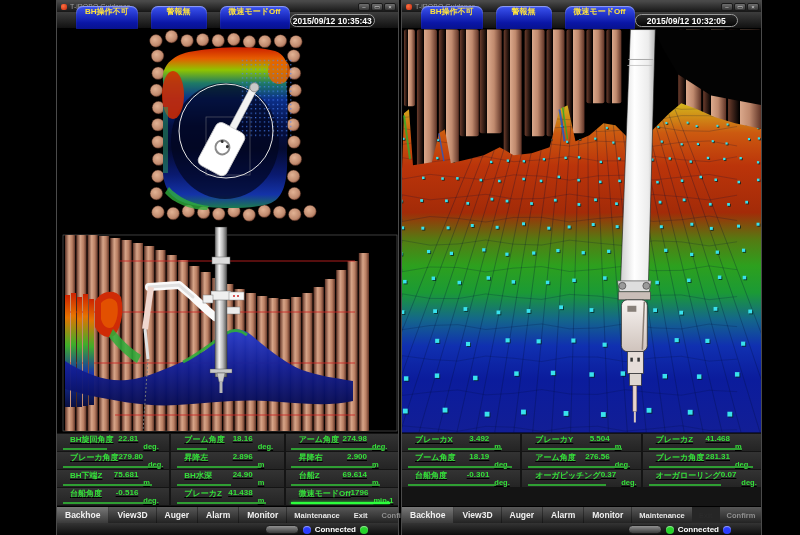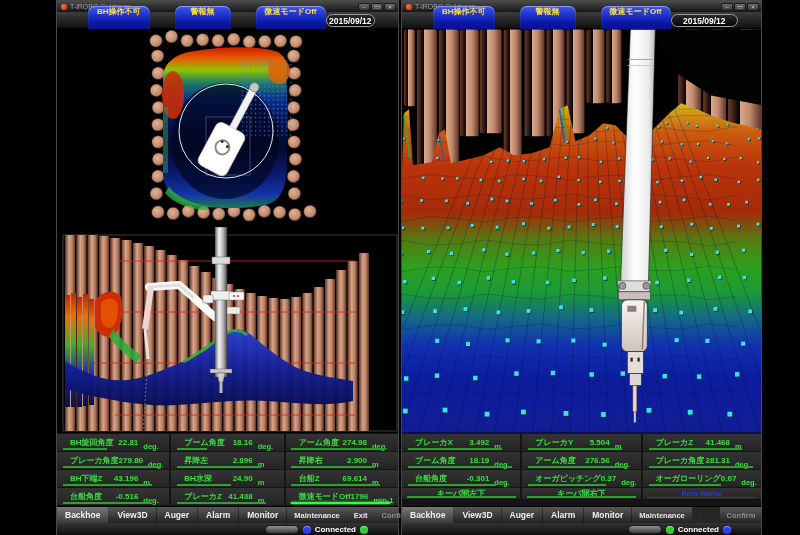--- a/index.html
+++ b/index.html
@@ -19,34 +19,34 @@
   .winbtns{display:flex;gap:1px;}
   .wbtn{width:12px;height:8px;background:linear-gradient(#6e6e6e,#353535);border:1px solid #1a1a1a;border-radius:2px;
         color:#ddd;font-size:6px;line-height:6px;text-align:center;}
 
   
   .headerbar{height:17px;flex:0 0 17px;background:linear-gradient(#3d3d3d,#111);display:flex;align-items:center;
              border-bottom:1px solid #000;}
   .pills{display:flex;gap:13px;margin-left:19px;}
   .pill{min-width:56px;padding:0 9px;height:28px;line-height:12px;text-align:center;border-radius:7px;
         background:linear-gradient(#3c55f2,#0a16a6 60%,#060e7a);box-shadow:inset 0 1px 1px rgba(255,255,255,.45),0 1px 1px rgba(0,0,0,.6);
-        color:#ffe33c;font-size:8px;font-weight:bold;white-space:nowrap;margin-left:12px;}
+        color:#ffe33c;font-size:8px;font-weight:bold;white-space:nowrap;}
   .timestamp{margin-left:auto;margin-right:23px;width:106px;height:13px;line-height:12px;text-align:center;
              border:1px solid #9a9a9a;border-radius:7px;background:linear-gradient(#2a2a2a,#050505);
              color:#fff;font-size:8.5px;font-weight:bold;}
 
   
   .view{flex:0 0 404px;height:404px;background:#000;position:relative;overflow:hidden;}
   .view svg{display:block;}
 
   
   .dtable{flex:0 0 73px;height:73px;display:grid;grid-template-rows:repeat(6,1fr);background:#141414;row-gap:1px;padding-top:1px;}
   .trow{display:flex;column-gap:2px;}
-  .tcell{position:relative;flex:1 1 0;display:flex;align-items:center;background:linear-gradient(#333,#242424);
-         overflow:hidden;}
+  .tcell{position:relative;flex:1 1 0;display:flex;align-items:flex-start;background:linear-gradient(#333,#242424);
+         overflow:hidden;text-decoration:underline;}
   .lbl{flex:0 0 auto;margin-left:13px;font-size:8px;font-weight:bold;color:#35e03a;white-space:nowrap;}
   .val{flex:1 1 auto;text-align:right;font-size:8px;font-weight:bold;color:#35e03a;white-space:nowrap;}
   .unit{flex:0 0 26px;margin-left:5px;font-size:7.5px;font-weight:bold;color:#35e03a;text-align:left;white-space:nowrap;margin-top:8px;}
   .bar{position:absolute;left:5%;bottom:1px;height:2px;background:#2f9e33;}
   .bar.bright{background:#2cff3c;box-shadow:0 0 3px #2cff3c;}
   .tcell.flag{justify-content:center;}
   .flbl{font-size:8px;font-weight:bold;white-space:nowrap;}
   .flbl.green{color:#35e03a;}
   .flbl.blue{color:#2c3bd6;}
   .bar.g{left:4%;right:4%;width:auto;height:2px;background:#2f9e33;}
@@ -324,21 +324,21 @@
           <div class="tcell">
             <span class="lbl">昇降右</span>
             <span class="val">2.900</span>
             <span class="unit">m</span>
             <div class="bar" style="width: 74.8%;"></div>
           </div>
         </div>
         <div class="trow">
           <div class="tcell">
             <span class="lbl">BH下端Z</span>
-            <span class="val">43.196</span>
+            <span class="val">75.681</span>
             <span class="unit">m</span>
             <div class="bar" style="width: 79.2%;"></div>
           </div>
           <div class="tcell">
             <span class="lbl">BH水深</span>
             <span class="val">24.90</span>
             <span class="unit">m</span>
             <div class="bar" style="width: 48.4%;"></div>
           </div>
           <div class="tcell">
@@ -987,34 +987,20 @@
             <span class="unit">deg.</span>
             <div class="bar" style="width: 66%;"></div>
           </div>
           <div class="tcell">
             <span class="lbl">オーガローリング</span>
             <span class="val">0.07</span>
             <span class="unit">deg.</span>
             <div class="bar" style="width: 61.6%;"></div>
           </div>
         </div>
-        <div class="trow">
-          <div class="tcell flag">
-            <span class="flbl green">キーパ開左下</span>
-            <div class="bar g"></div>
-          </div>
-          <div class="tcell flag">
-            <span class="flbl green">キーパ開右下</span>
-            <div class="bar g"></div>
-          </div>
-          <div class="tcell flag">
-            <span class="flbl blue">Item Name</span>
-            <div class="bar b"></div>
-          </div>
-        </div>
       </div>
 
     <div class="tabbar">
       <div class="tabs">
           <div class="tab active">Backhoe</div>
           <div class="tab">View3D</div>
           <div class="tab">Auger</div>
           <div class="tab">Alarm</div>
           <div class="tab">Monitor</div>
         </div>

